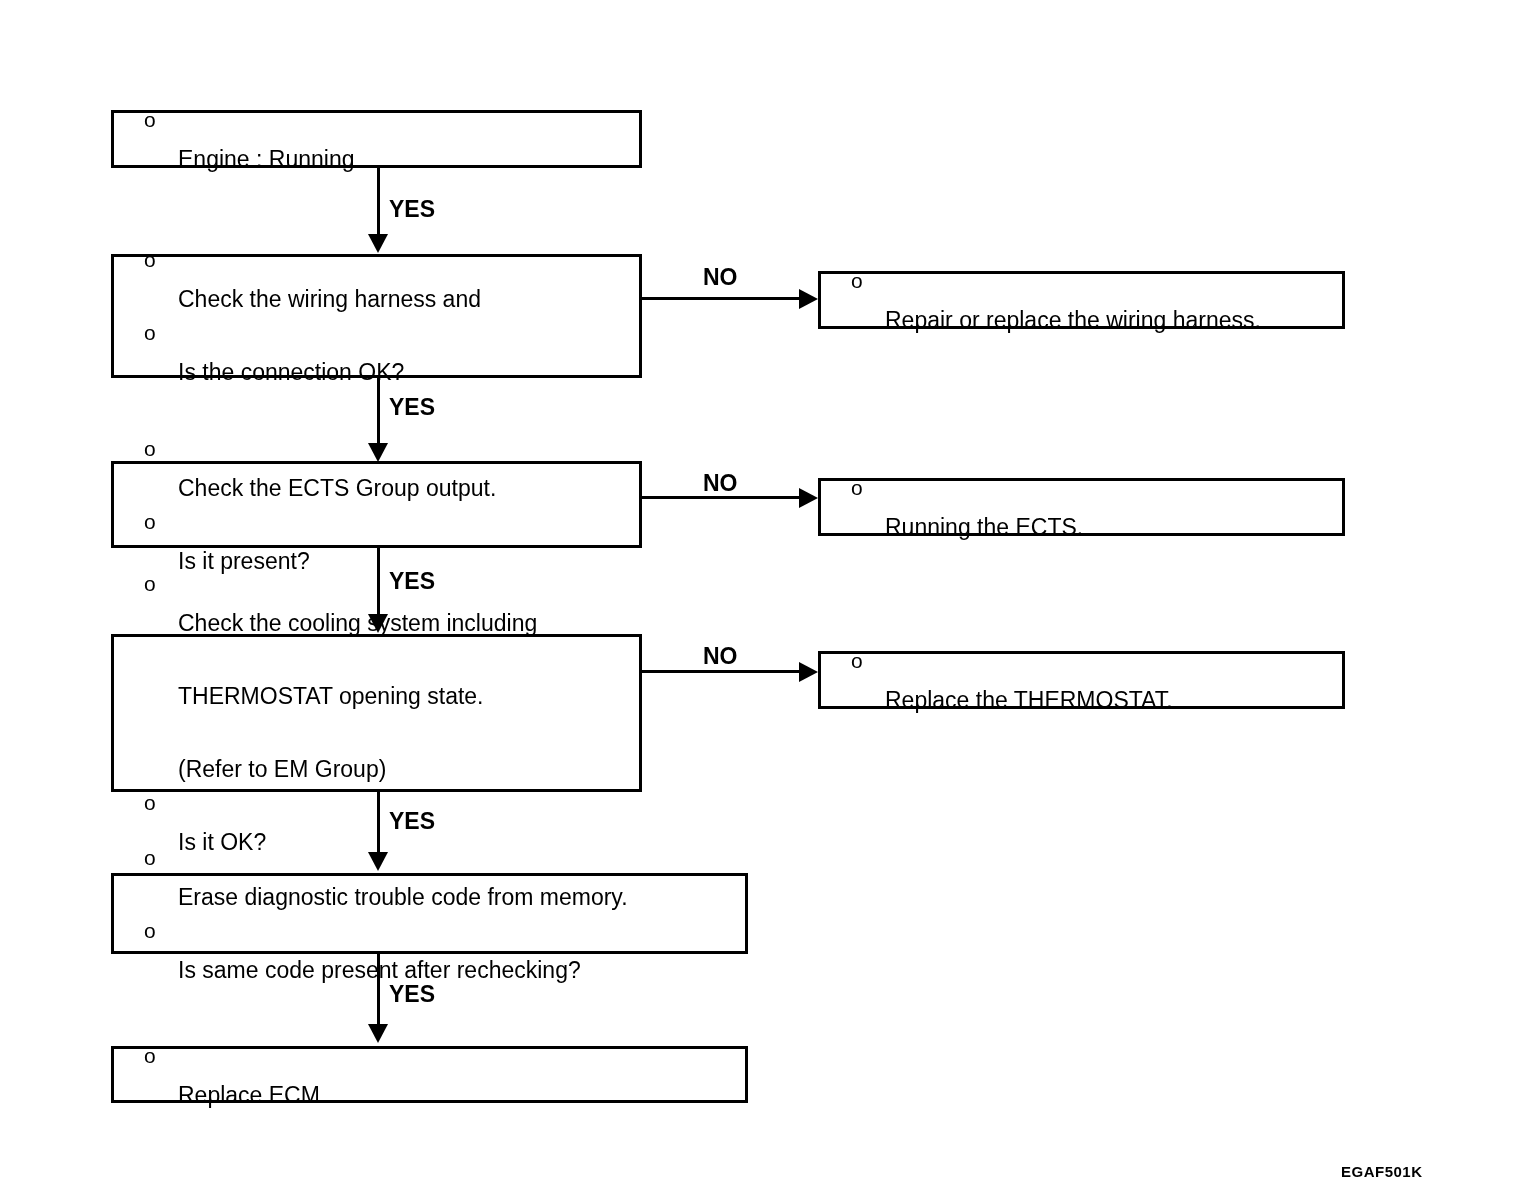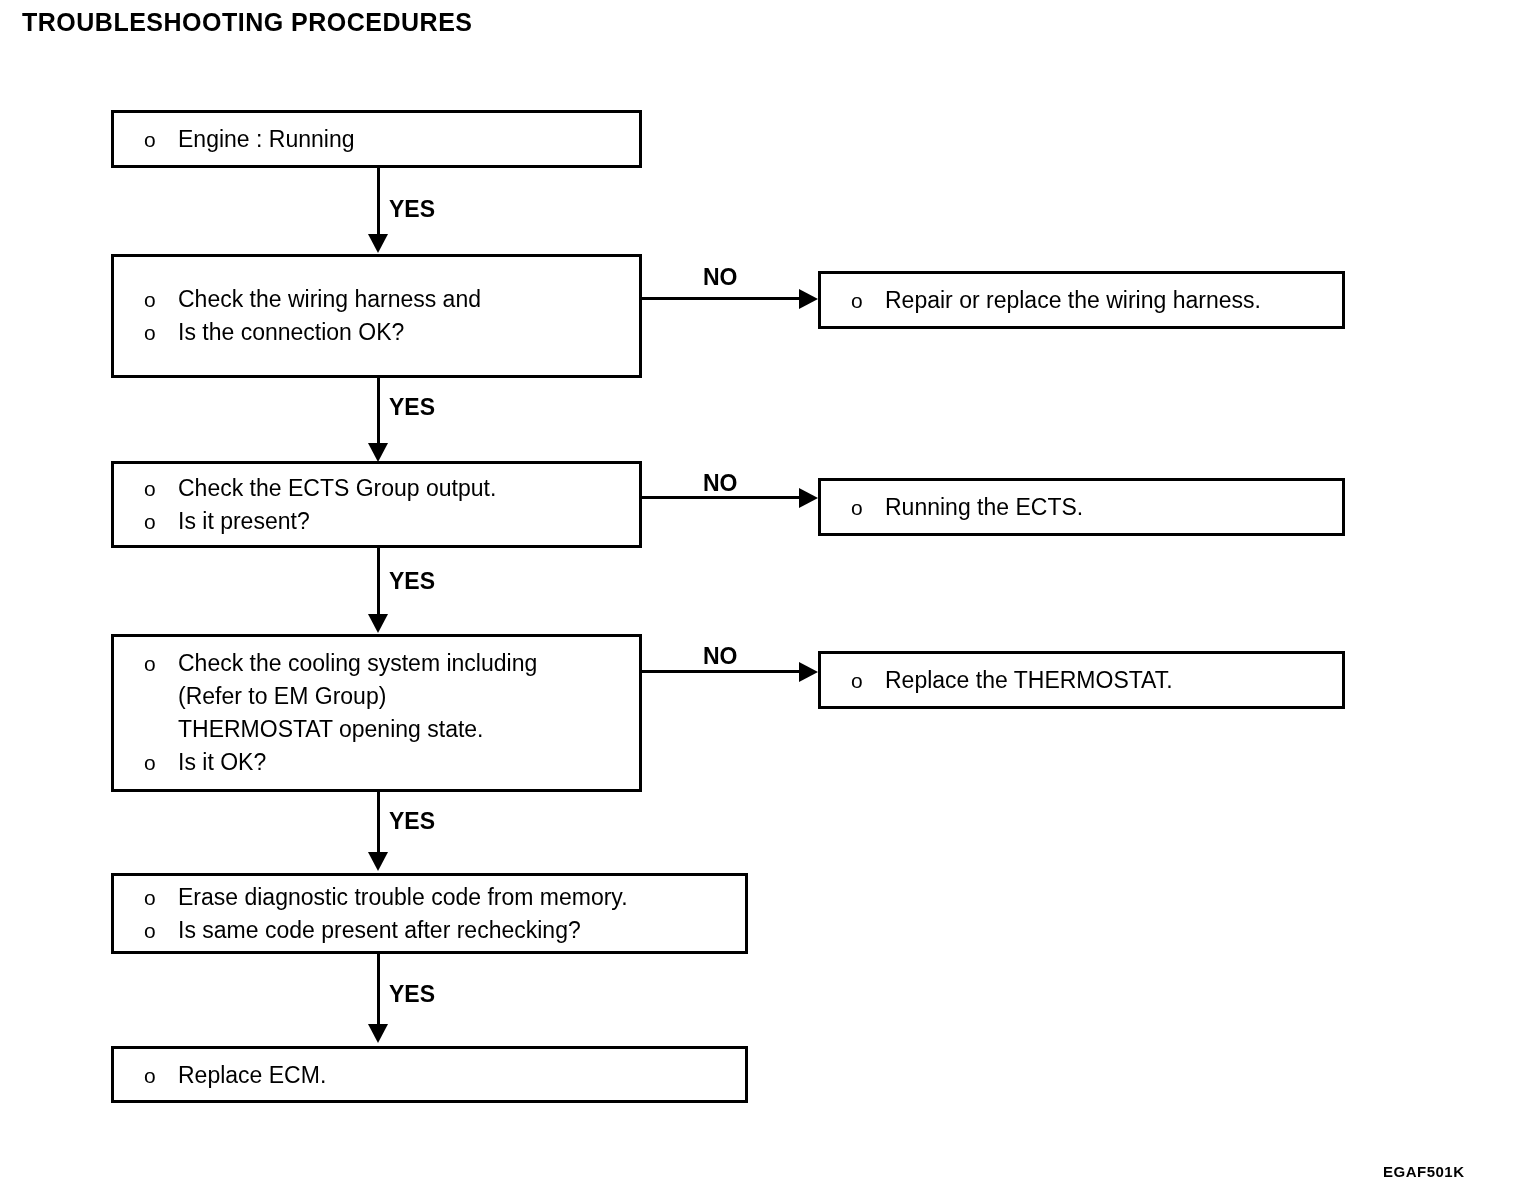--- a/index.html
+++ b/index.html
@@ -49,20 +49,21 @@
     width: 34px;
     flex: 0 0 34px;
     font-size: 21px;
     line-height: 33px;
   }
   .fc-bullet.blank {
     visibility: hidden;
   }
   .fc-text {
     flex: 1 1 auto;
+    margin-top: 40px;
   }
   .conn {
     position: absolute;
     background: #000000;
   }
   .conn-v {
     width: 3px;
   }
   .conn-h {
     height: 3px;
@@ -96,21 +97,20 @@
     font-weight: bold;
     letter-spacing: 0.5px;
     white-space: nowrap;
   }
 </style>
 </head>
 <body>
 
 <div id="page">
 
-  <div class="page-title">TROUBLESHOOTING PROCEDURES</div>
 
   <div class="fc-box" style="left:111px; top:110px; width:531px; height:58px;">
     <div class="fc-lines">
       <div class="fc-line">
         <span class="fc-bullet">o</span>
         <span class="fc-text">Engine : Running</span>
       </div>
     </div>
   </div>
 
@@ -179,25 +179,25 @@
   <div class="edge-label" style="left:389px; top:570px;">YES</div>
 
   <div class="fc-box" style="left:111px; top:634px; width:531px; height:158px;">
     <div class="fc-lines">
       <div class="fc-line">
         <span class="fc-bullet">o</span>
         <span class="fc-text">Check the cooling system including</span>
       </div>
       <div class="fc-line">
         <span class="fc-bullet blank">o</span>
+        <span class="fc-text">THERMOSTAT opening state.</span>
+      </div>
+      <div class="fc-line">
+        <span class="fc-bullet blank">o</span>
         <span class="fc-text">(Refer to EM Group)</span>
-      </div>
-      <div class="fc-line">
-        <span class="fc-bullet blank">o</span>
-        <span class="fc-text">THERMOSTAT opening state.</span>
       </div>
       <div class="fc-line">
         <span class="fc-bullet">o</span>
         <span class="fc-text">Is it OK?</span>
       </div>
     </div>
   </div>
 
   <div class="conn conn-h" style="left:642px; top:670px; width:167px; height:3px;"></div>
   <div class="arrow-right" style="left:799px; top:662px;"></div>
@@ -235,15 +235,15 @@
 
   <div class="fc-box" style="left:111px; top:1046px; width:637px; height:57px;">
     <div class="fc-lines">
       <div class="fc-line">
         <span class="fc-bullet">o</span>
         <span class="fc-text">Replace ECM.</span>
       </div>
     </div>
   </div>
 
-  <div class="footer-code" style="left:1383px; top:1163px;">EGAF501K</div>
+  <div class="footer-code" style="left:1341px; top:1163px;">EGAF501K</div>
 
 </div>
 
 </body></html>

